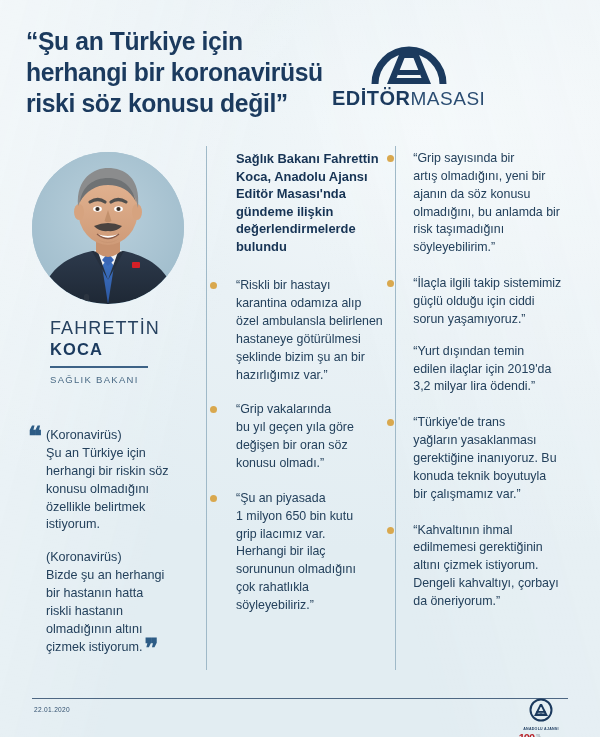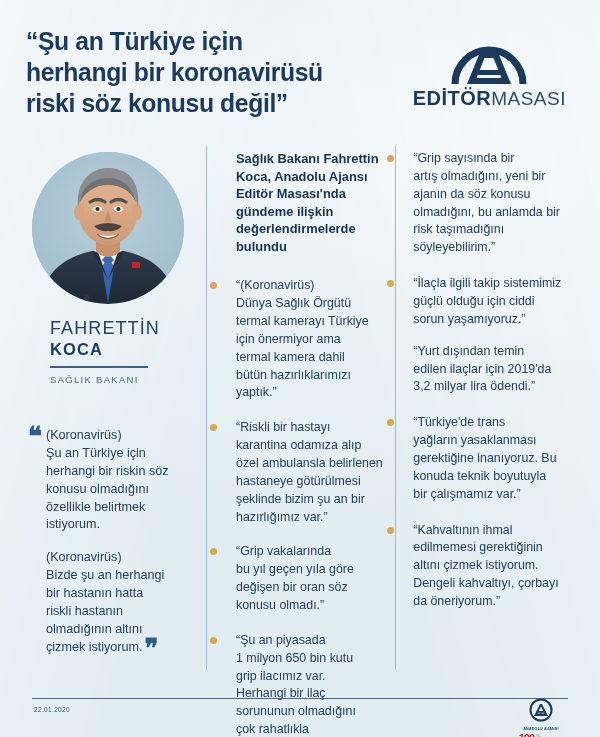--- a/index.html
+++ b/index.html
@@ -33,21 +33,20 @@
   }
 
   
   .header {
     position: relative;
     height: 140px;
     padding: 26px 22px 0 26px;
     box-sizing: border-box;
     display: flex;
     align-items: flex-start;
-    justify-content: space-between;
   }
   .headline {
     color: #1b3a5e;
     font-family: "Liberation Sans Narrow", "Liberation Sans", sans-serif;
     font-weight: bold;
     font-size: 25.5px;
     line-height: 1.21;
     letter-spacing: -0.4px;
     max-width: 370px;
     white-space: pre-line;
@@ -406,30 +405,20 @@
 olmadığının altını
 çizmek istiyorum.</span><span class="qmark qmark-close">❞</span></p>
       </div>
     </div>
 
     <div class="col col-mid">
       <div class="lede">Sağlık Bakanı Fahrettin Koca, Anadolu Ajansı Editör Masası'nda gündeme ilişkin değerlendirmelerde bulundu</div>
       <ul class="bullets">
         <li>
           <span class="dot"></span>
-          <p class="quote-text" style="white-space:pre-line">“(Koronavirüs)
-Dünya Sağlık Örgütü
-termal kamerayı Türkiye
-için önermiyor ama
-termal kamera dahil
-bütün hazırlıklarımızı
-yaptık.”</p>
-        </li>
-        <li>
-          <span class="dot"></span>
           <p class="quote-text" style="white-space:pre-line">“Riskli bir hastayı
 karantina odamıza alıp
 özel ambulansla belirlenen
 hastaneye götürülmesi
 şeklinde bizim şu an bir
 hazırlığımız var.”</p>
         </li>
         <li>
           <span class="dot"></span>
           <p class="quote-text" style="white-space:pre-line">“Grip vakalarında

